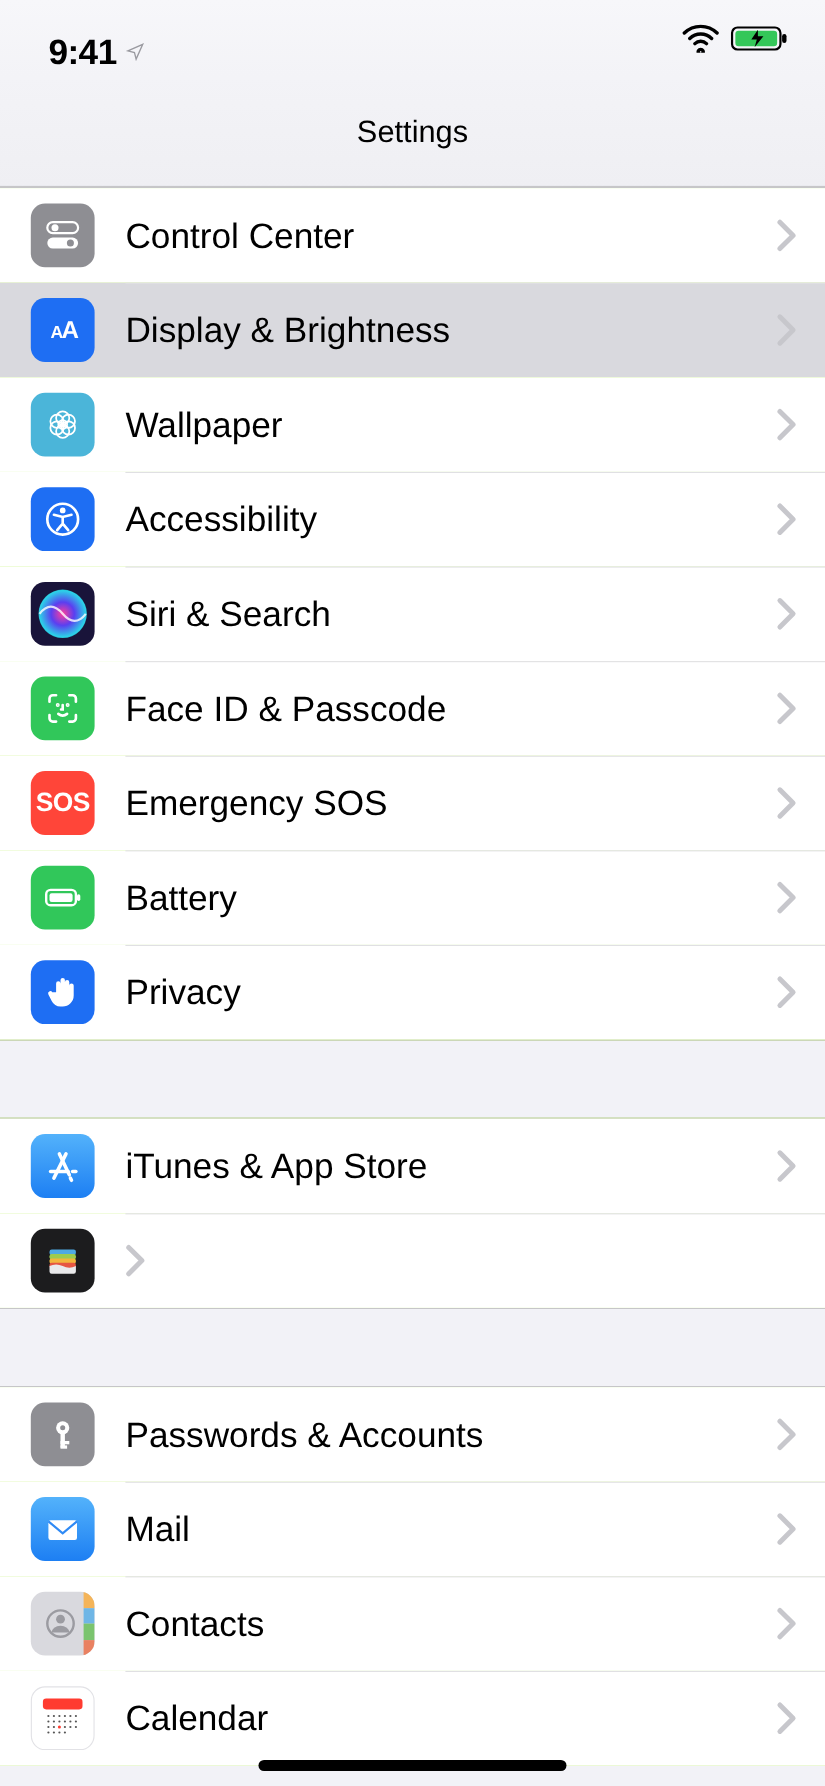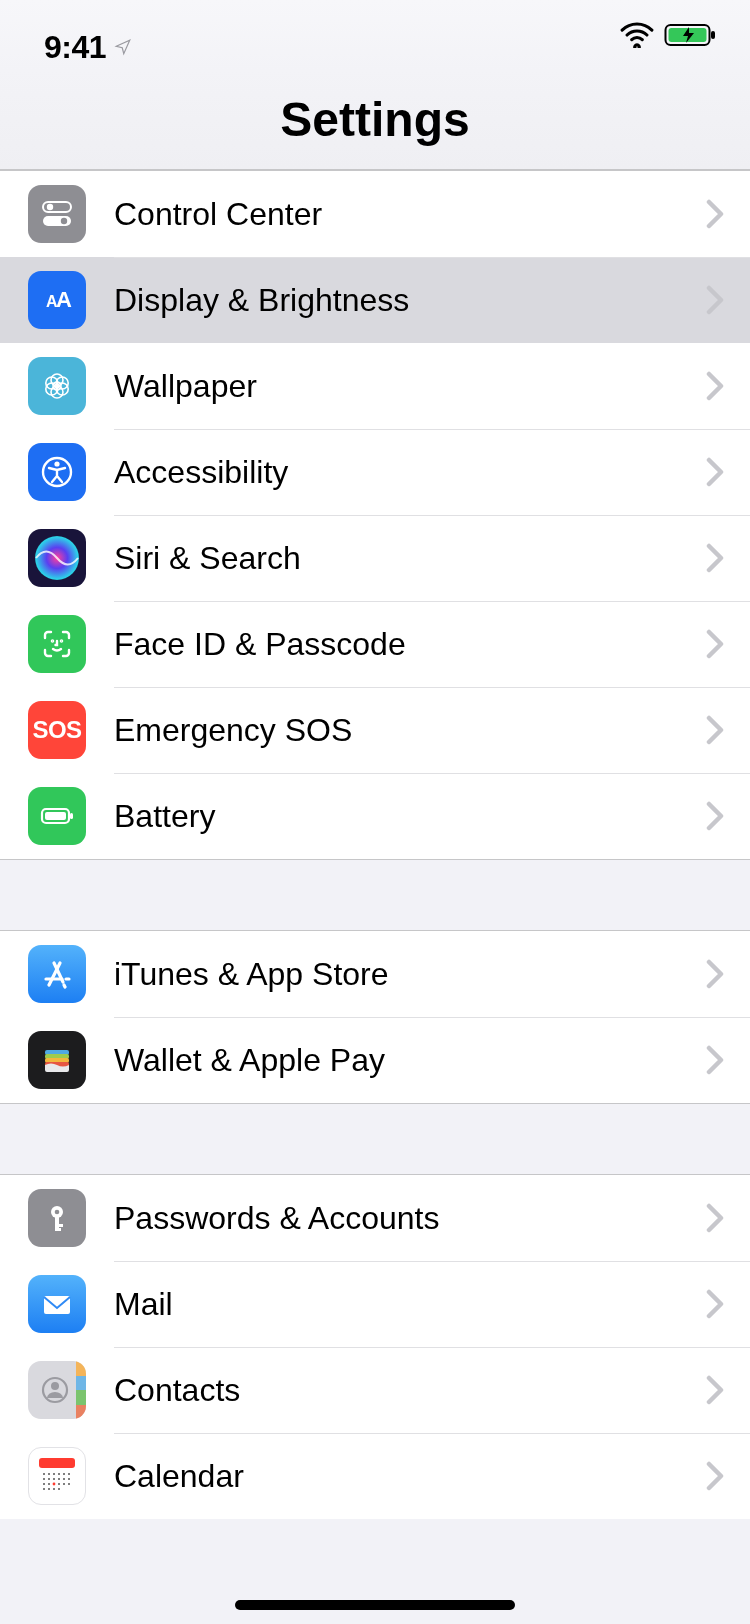--- a/index.html
+++ b/index.html
@@ -21,21 +21,21 @@
   }
   .status-left { display:flex; align-items:center; gap:8px;margin-top:24px; }
   .status-time { font-size: 32px; font-weight: 600; letter-spacing: -0.5px; }
   .status-right { display:flex; align-items:center; gap:10px; }
   .header {
     background: linear-gradient(#f3f3f7,#efeff3);
     height: 100px;
     display:flex; align-items:center; justify-content:center;
     border-bottom: 1px solid #c6c6c8;
   }
-  .header-title { font-size: 48px; font-weight: 700; }
+  .header-title { font-size: 28px; font-weight: 400; }
   .group { background:#bef264; border-top:0.5px solid #c6c6c8; border-bottom:0.5px solid #c6c6c8; }
   .group + .group-gap { height: 70px; }
   .row {
     display:flex; align-items:center;
     height: 86px;
     padding-left: 28px;
     position: relative;
     background:#fff;
   }
   .row.highlight { background:#d9d9de; }
@@ -234,20 +234,33 @@
       </svg>
     </div>
     <div class="label">Battery</div>
     <span class="chevron">
         <svg width="18" height="30" viewBox="0 0 12 20">
           <path d="M2 2 L10 10 L2 18" fill="none" stroke="#c7c7cc" stroke-width="3" stroke-linecap="round" stroke-linejoin="round"></path>
         </svg>
       </span>
   </div>
 
+  <div class="row">
+    <div class="icon-wrap" style="background:#1e6ef3">
+      <svg width="40" height="40" viewBox="0 0 40 40" fill="#fff">
+        <path d="M14 20 v-8 a2 2 0 0 1 4 0 v6 v-9 a2 2 0 0 1 4 0 v9 v-7 a2 2 0 0 1 4 0 v8 v-5 a2 2 0 0 1 4 0 v9 a10 10 0 0 1 -10 10 h-2 a9 9 0 0 1 -8 -5 l-3 -6 a2 2 0 0 1 3.5 -2 z"></path>
+      </svg>
+    </div>
+    <div class="label">Privacy</div>
+    <span class="chevron">
+        <svg width="18" height="30" viewBox="0 0 12 20">
+          <path d="M2 2 L10 10 L2 18" fill="none" stroke="#c7c7cc" stroke-width="3" stroke-linecap="round" stroke-linejoin="round"></path>
+        </svg>
+      </span>
+  </div>
 
 </div>
 <div class="group-gap"></div>
 
 <div class="group">
 
   <div class="row">
     <div class="icon-wrap" style="background:linear-gradient(#53b2fb,#1d7ff3)">
       <svg width="40" height="40" viewBox="0 0 40 40" stroke="#fff" stroke-width="3.2" stroke-linecap="round" fill="none">
         <path d="M17 9 L26 28"></path>
@@ -268,21 +281,20 @@
   <div class="row">
     <div class="icon-wrap" style="background:#1c1c1e">
       <svg width="40" height="40" viewBox="0 0 40 40">
         <rect x="8" y="10" width="24" height="5" rx="2" fill="#4fa9e3"></rect>
         <rect x="8" y="14" width="24" height="5" rx="2" fill="#9ecb4e"></rect>
         <rect x="8" y="18" width="24" height="5" rx="2" fill="#f2b63d"></rect>
         <rect x="8" y="22" width="24" height="5" rx="2" fill="#e65642"></rect>
         <path d="M8 25 Q14 22 20 25 T32 25 V30 a2 2 0 0 1 -2 2 H10 a2 2 0 0 1 -2 -2 Z" fill="#e9e9eb"></path>
       </svg>
     </div>
-    <div class="label">Wallet &amp; Apple Pay</div>
     <span class="chevron">
         <svg width="18" height="30" viewBox="0 0 12 20">
           <path d="M2 2 L10 10 L2 18" fill="none" stroke="#c7c7cc" stroke-width="3" stroke-linecap="round" stroke-linejoin="round"></path>
         </svg>
       </span>
   </div>
 
 </div>
 <div class="group-gap"></div>
 

